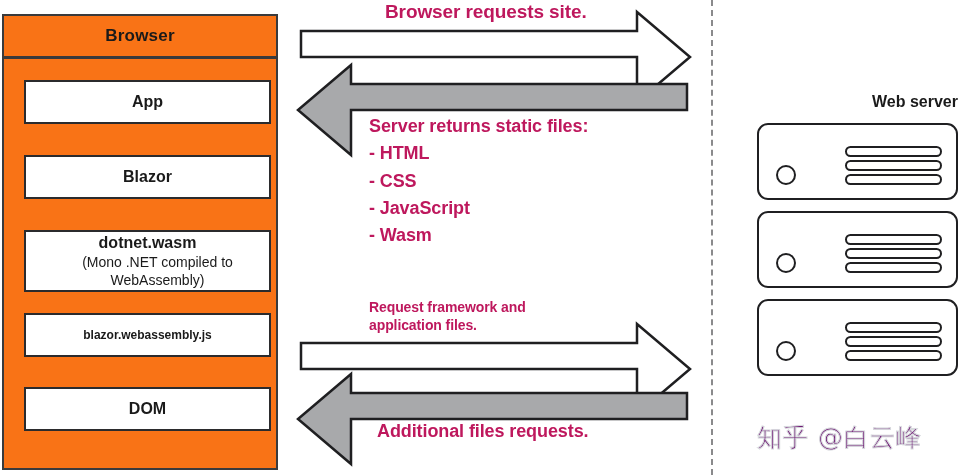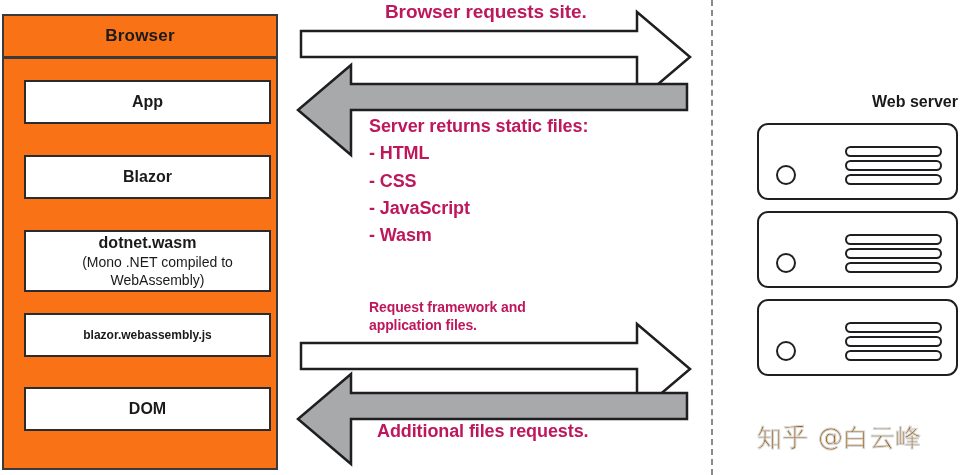--- a/index.html
+++ b/index.html
@@ -174,21 +174,21 @@
     border-radius: 6px;
     box-sizing: border-box;
   }
 
   
   .watermark {
     position: absolute;
     left: 757px;
     top: 421px;
     font-size: 25px;
-    color: #a16207;
+    color: #701a75;
     font-family: "DejaVu Sans", sans-serif;
     -webkit-text-stroke: 1px #d7d9dd;
     text-shadow: 0 0 1px #d7d9dd;
     letter-spacing: 1px;
     white-space: pre;
   }
 </style>
 </head>
 <body>
 

